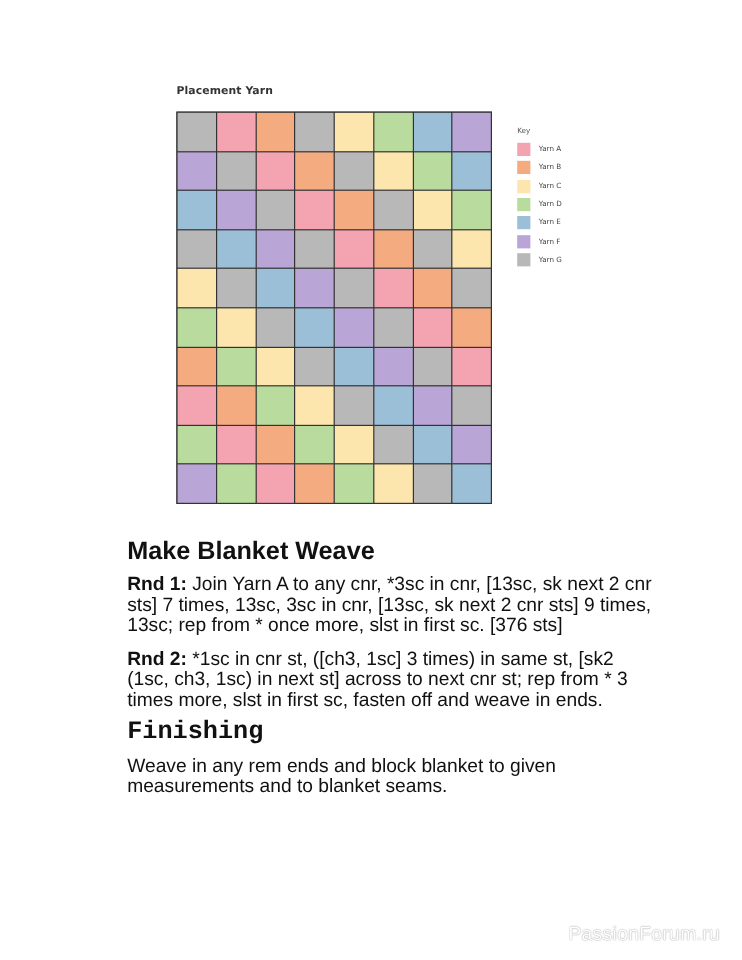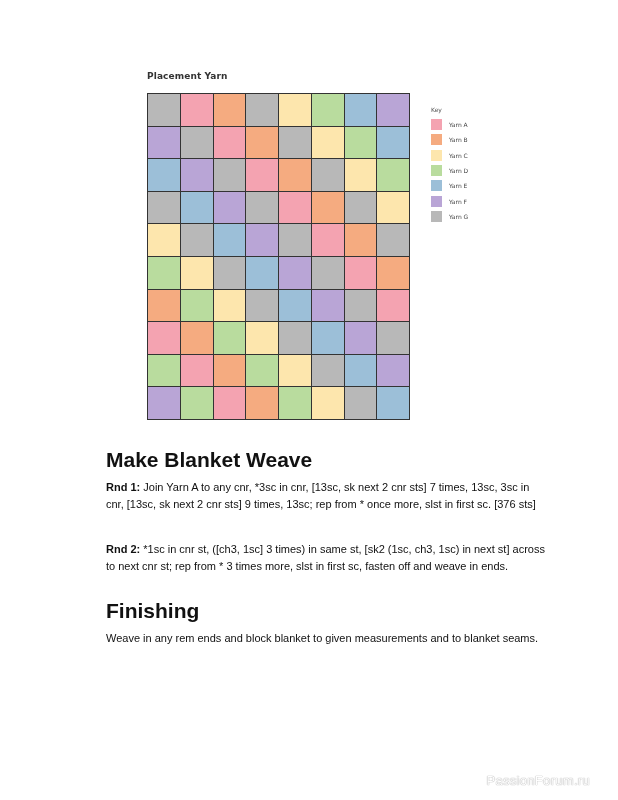--- a/index.html
+++ b/index.html
@@ -6,23 +6,23 @@
   body{width:618px;height:800px;position:relative;overflow:hidden;font-family:"Liberation Sans",sans-serif;color:#111;}
   .guide-title{position:absolute;left:147px;top:71px;font-size:9px;font-weight:bold;color:#333;font-family:"DejaVu Sans",sans-serif;letter-spacing:0.1px;}
   .grid{position:absolute;left:147px;top:93px;width:263px;height:327px;display:grid;grid-template-columns:repeat(8,1fr);grid-template-rows:repeat(10,1fr);border:1px solid #333;box-sizing:border-box;background:#333;gap:1px;}
   .cell{width:100%;height:100%;}
   .key{position:absolute;left:431px;top:106px;font-family:"DejaVu Sans",sans-serif;}
   .key-title{font-size:6px;color:#555;margin-bottom:4px;}
   .key-row{display:flex;align-items:center;height:15.3px;}
   .swatch{width:11px;height:11px;margin-right:7px;}
   .key-label{font-size:6px;color:#444;}
   h2{position:absolute;left:106px;margin:0;font-size:21px;font-weight:bold;color:#111;}
-  .p{position:absolute;left:106px;width:440px;font-size:11px;line-height:17.2px;margin:0;color:#111;}
+  .p{position:absolute;left:106px;width:440px;font-size:16px;line-height:17.2px;margin:0;color:#111;}
   .p b{font-weight:bold;}
-  .watermark{position:absolute;right:28px;bottom:12px;font-size:13px;color:#fff;text-shadow:0 0 1px #aaa,0 0 1px #aaa;letter-spacing:0.3px;}
+  .watermark{position:absolute;right:18px;bottom:12px;font-size:16px;color:#fff;text-shadow:0 0 1px #aaa,0 0 1px #aaa;letter-spacing:0.3px;}
 </style>
 </head>
 <body>
 
 <div class="guide-title">Placement Yarn</div>
 <div id="grid" class="grid">
     <div class="cell" style="background: rgb(184, 184, 184);"></div>
     <div class="cell" style="background: rgb(244, 163, 177);"></div>
     <div class="cell" style="background: rgb(245, 171, 128);"></div>
     <div class="cell" style="background: rgb(184, 184, 184);"></div>
@@ -134,16 +134,16 @@
       <div class="key-row">
         <span class="swatch" style="background: rgb(184, 184, 184);"></span>
         <span class="key-label">Yarn G</span>
       </div>
     </div>
 </div>
 
 <h2 style="top:448px;">Make Blanket Weave</h2>
 <p class="p" style="top:479px;"><b>Rnd 1:</b><span> Join Yarn A to any cnr, *3sc in cnr, [13sc, sk next 2 cnr sts] 7 times, 13sc, 3sc in cnr, [13sc, sk next 2 cnr sts] 9 times, 13sc; rep from * once more, slst in first sc. [376 sts]</span></p>
 <p class="p" style="top:541px;"><b>Rnd 2:</b><span> *1sc in cnr st, ([ch3, 1sc] 3 times) in same st, [sk2 (1sc, ch3, 1sc) in next st] across to next cnr st; rep from * 3 times more, slst in first sc, fasten off and weave in ends.</span></p>
-<h2 style="top:599px;">Finishing</h2>
+<h2 style="top:599px;font-family:Liberation Mono, monospace;">Finishing</h2>
 <p class="p" style="top:630px;">Weave in any rem ends and block blanket to given measurements and to blanket seams.</p>
 
 <div class="watermark">PassionForum.ru</div>
 
 </body></html>

